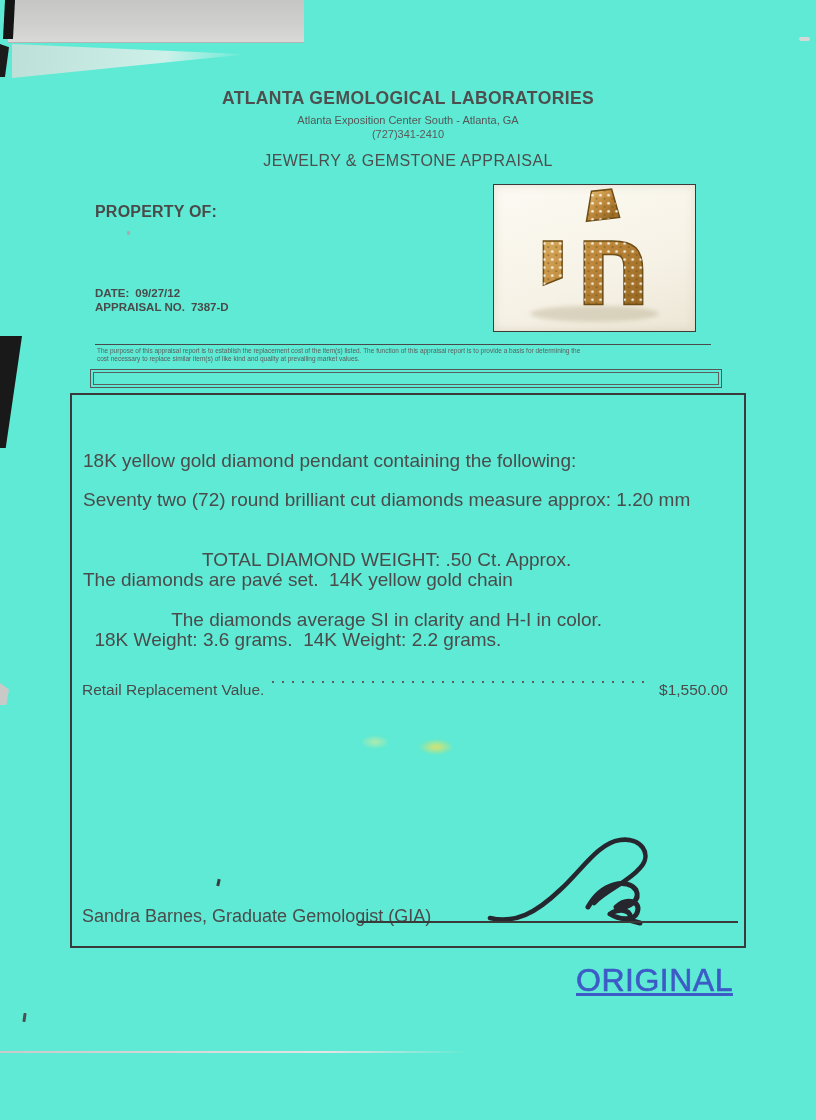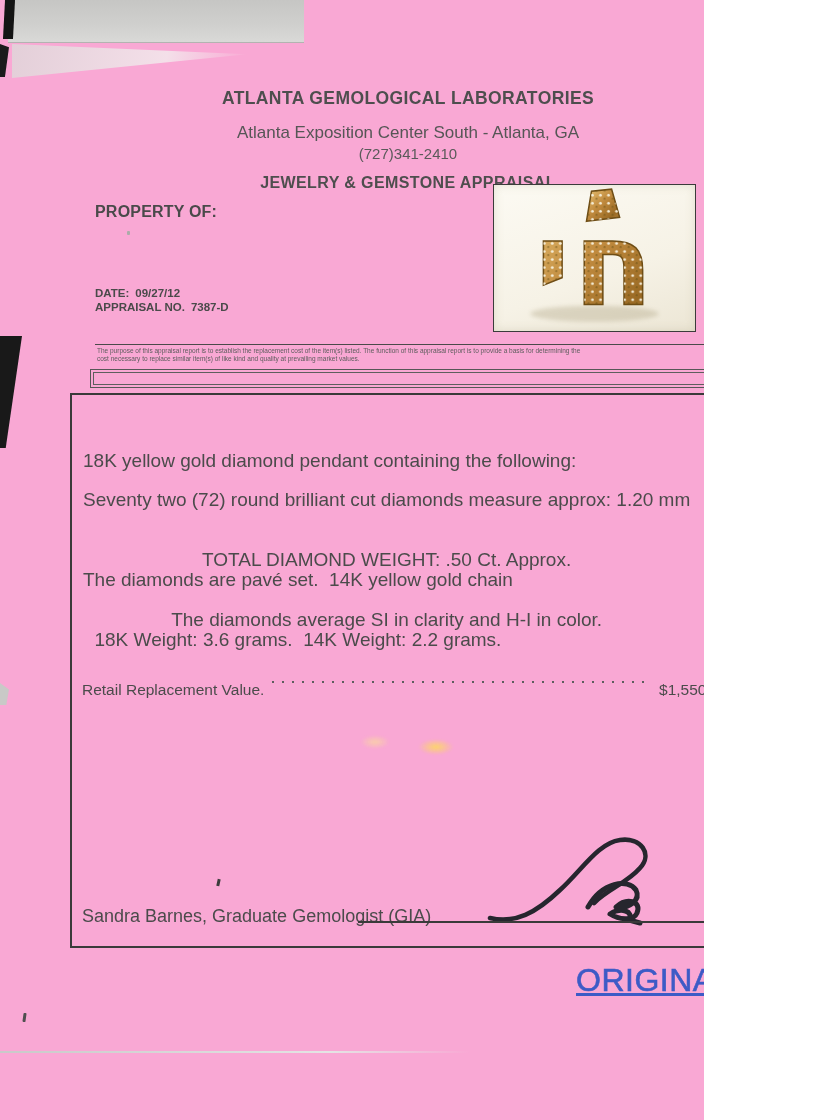--- a/index.html
+++ b/index.html
@@ -1,29 +1,29 @@
 <!DOCTYPE html>
 <html><head>
 <meta charset="utf-8">
 <style>
   html,body{margin:0;padding:0;background:#ffffff;}
   .page{
-    position:relative;width:704px;height:1120px;overflow:hidden;
-    background:#f9a8d4;
+    position:relative;width:816px;height:1120px;overflow:hidden;
+    background:#5eead4;
     font-family:"Liberation Sans", sans-serif;
     color:#4b4b4b;
   }
   .abs{position:absolute;}
 
   
   .header{left:0;top:88px;width:816px;text-align:center;}
   .company{font-size:17.5px;font-weight:bold;letter-spacing:.4px;color:#4e4e4e;}
-  .address{margin-top:14px;font-size:17px;color:#565656;}
-  .phone{margin-top:2px;font-size:15px;color:#5a5a5a;}
-  .doc-title{margin-top:12px;font-size:16px;font-weight:bold;letter-spacing:.4px;color:#4e4e4e;}
+  .address{margin-top:5px;font-size:11px;color:#565656;}
+  .phone{margin-top:2px;font-size:11px;color:#5a5a5a;}
+  .doc-title{margin-top:12px;font-size:16px;font-weight:normal;letter-spacing:.4px;color:#4e4e4e;}
 
   
   .property{left:95px;top:203px;font-size:16px;font-weight:bold;color:#4a4a4a;letter-spacing:.2px;}
   .meta-block{left:95px;top:286px;font-size:11.5px;font-weight:bold;color:#4a4a4a;line-height:14px;}
   .meta-block .lbl{margin-right:6px;}
 
   
   .photo{left:493px;top:184px;width:201px;height:146px;border:1.5px solid #3b3b3b;
     background:linear-gradient(160deg,#fcfaf3 0%,#f6f2e6 60%,#ece6d5 100%);
     box-shadow:inset 0 0 10px rgba(160,150,120,.25);}

